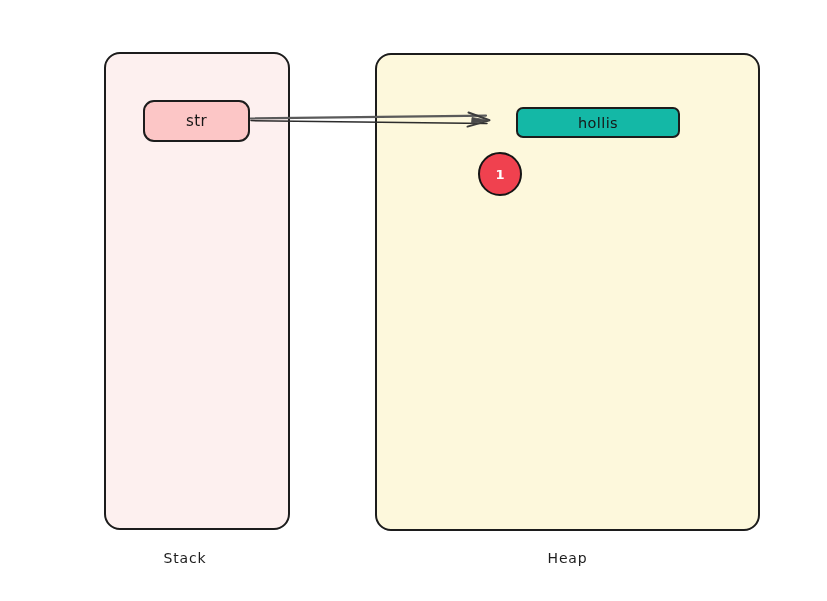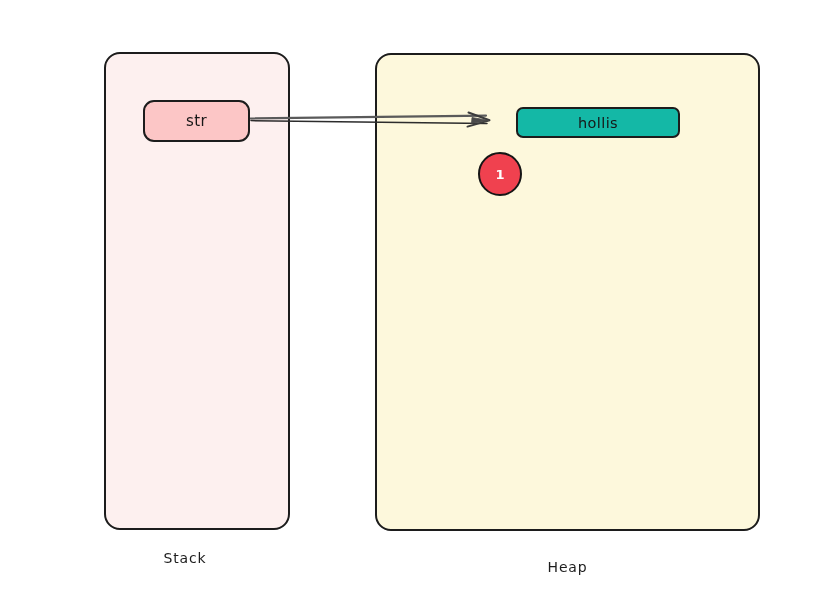--- a/index.html
+++ b/index.html
@@ -106,21 +106,20 @@
   }
   #stack-label {
     left: 92px;
     top: 550px;
     width: 186px;
   }
   #heap-label {
     left: 375px;
     top: 550px;
     width: 385px;
-    margin-top: 9px;
   }
 
   
   #arrow-layer {
     position: absolute;
     left: 0;
     top: 0;
     width: 827px;
     height: 601px;
     pointer-events: none;

